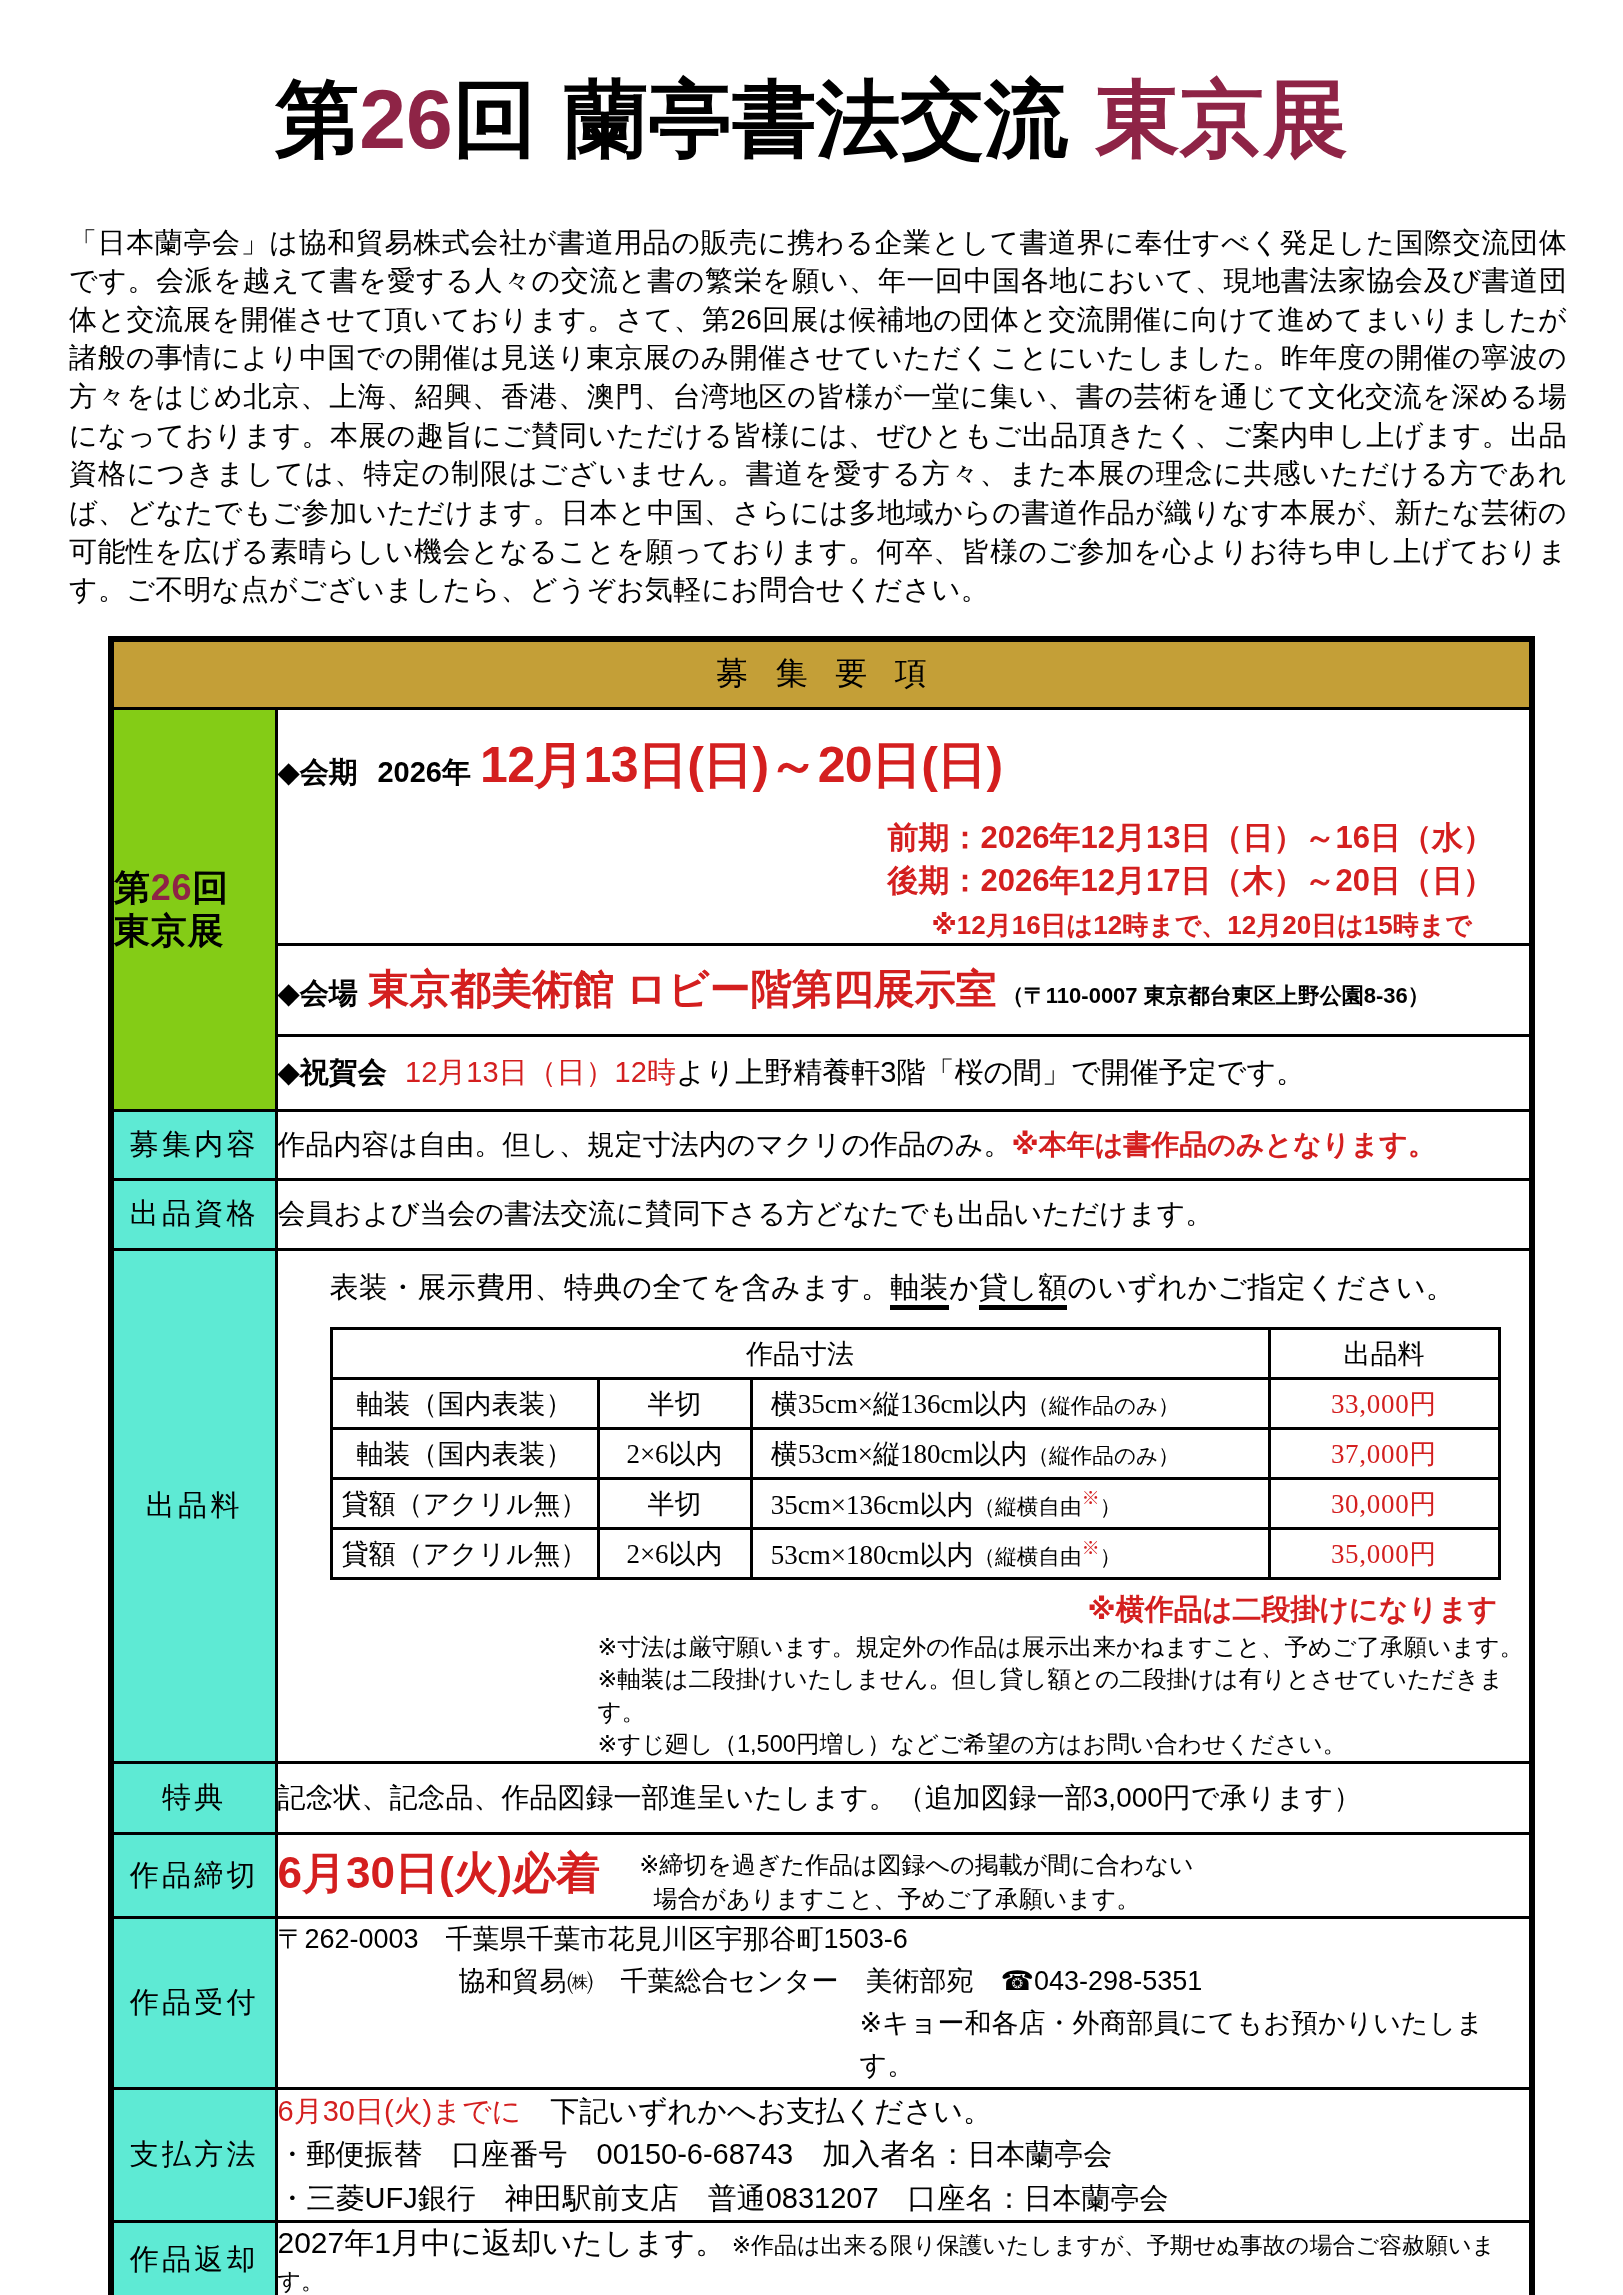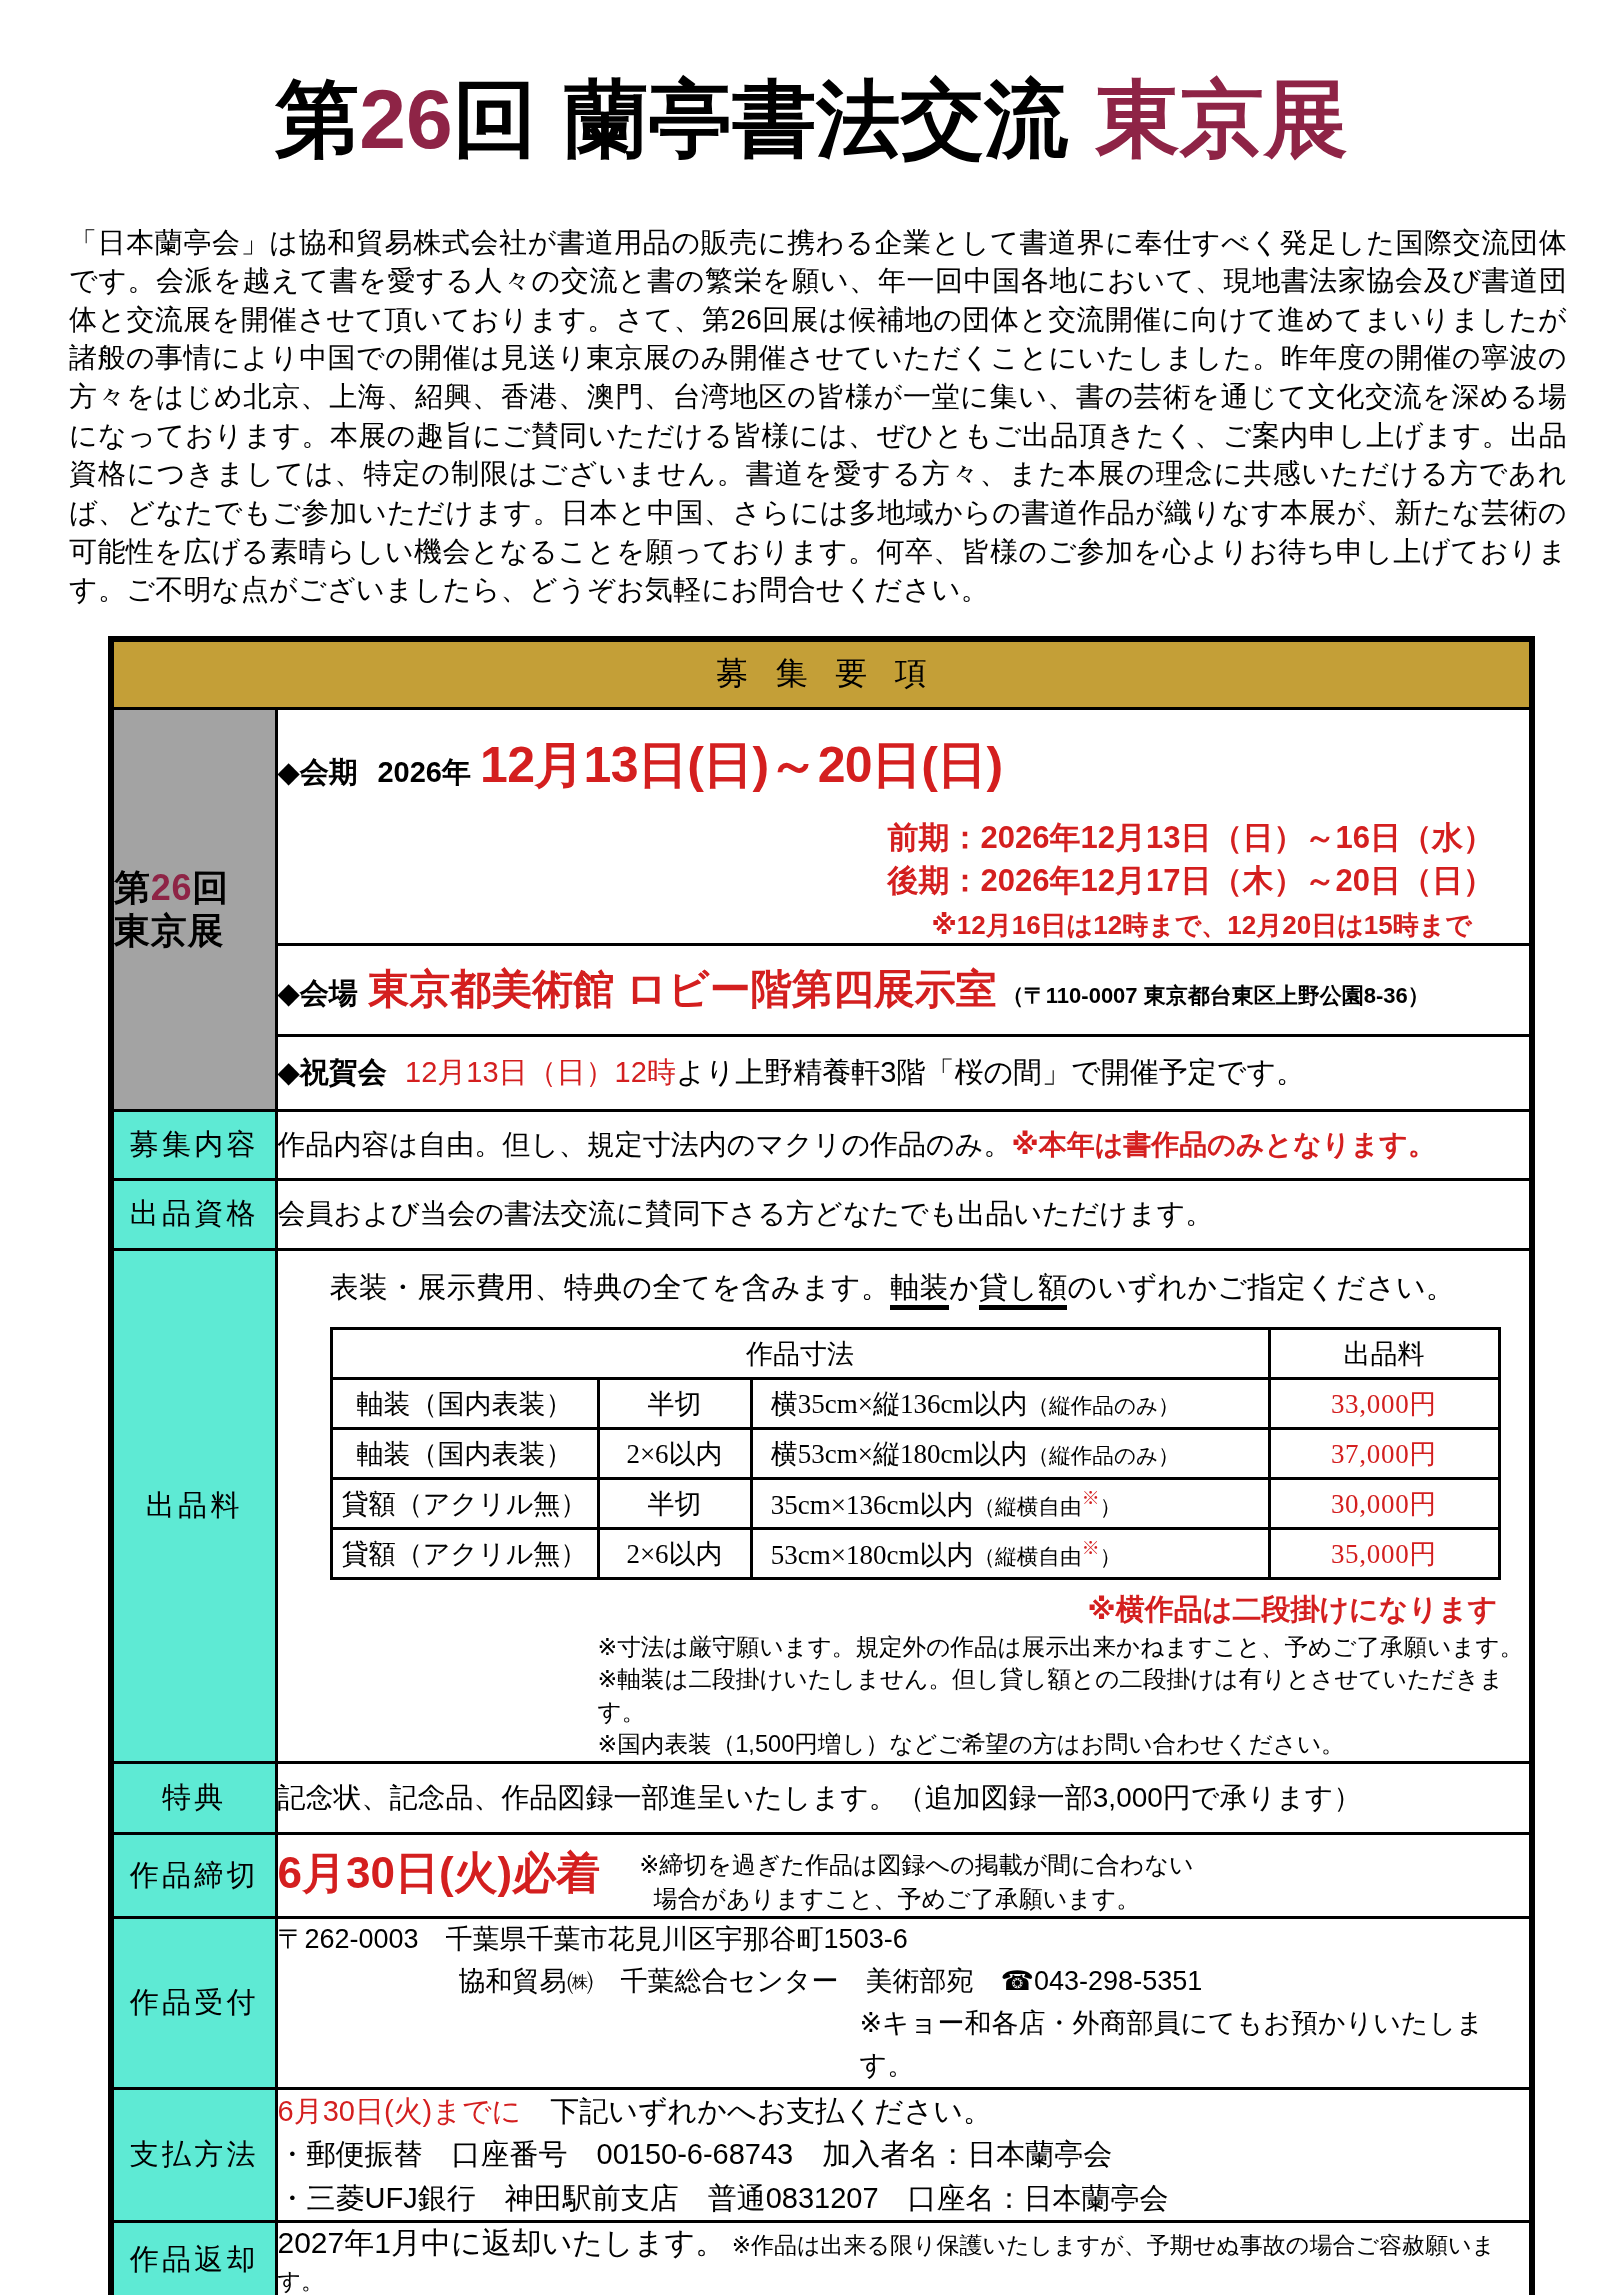--- a/index.html
+++ b/index.html
@@ -59,21 +59,21 @@
     text-indent:27.5px;
     height:65px;
   }
   .side{
     background:#5eead4;
     text-align:center;
     font-size:29px;
     letter-spacing:3.3px;
   }
   .side-title{
-    background:#a3a3a3;
+    background:#84cc16;
     font-size:36px;
     font-weight:700;
     text-align:left;
     padding-left:38px;
     line-height:1.2;
     letter-spacing:0.7px;
   }
   td.ct{padding-left:29px;font-size:28px;}
   td.ct-top{vertical-align:top;}
 
@@ -235,21 +235,21 @@
               <td class="dim"><span>53cm×180cm以内</span><span class="dimnote">（縦横自由</span><sup class="mark">※</sup><span class="dimnote">）</span></td>
               <td class="price">35,000円</td>
             </tr>
           </tbody>
               </table>
 
           <div class="fee-rednote">※横作品は二段掛けになります</div>
           <div class="fee-notes">
             <div>※寸法は厳守願います。規定外の作品は展示出来かねますこと、予めご了承願います。</div>
             <div>※軸装は二段掛けいたしません。但し貸し額との二段掛けは有りとさせていただきます。</div>
-            <div>※国内表装（1,500円増し）などご希望の方はお問い合わせください。</div>
+            <div>※すじ廻し（1,500円増し）などご希望の方はお問い合わせください。</div>
           </div>
         </div>
       </td>
     </tr>
 
     <tr style="height:71px">
       <td class="side">特典</td>
       <td class="ct">
         <span>記念状、記念品、作品図録一部進呈いたします。（追加図録一部3,000円で承ります）</span>
       </td>

